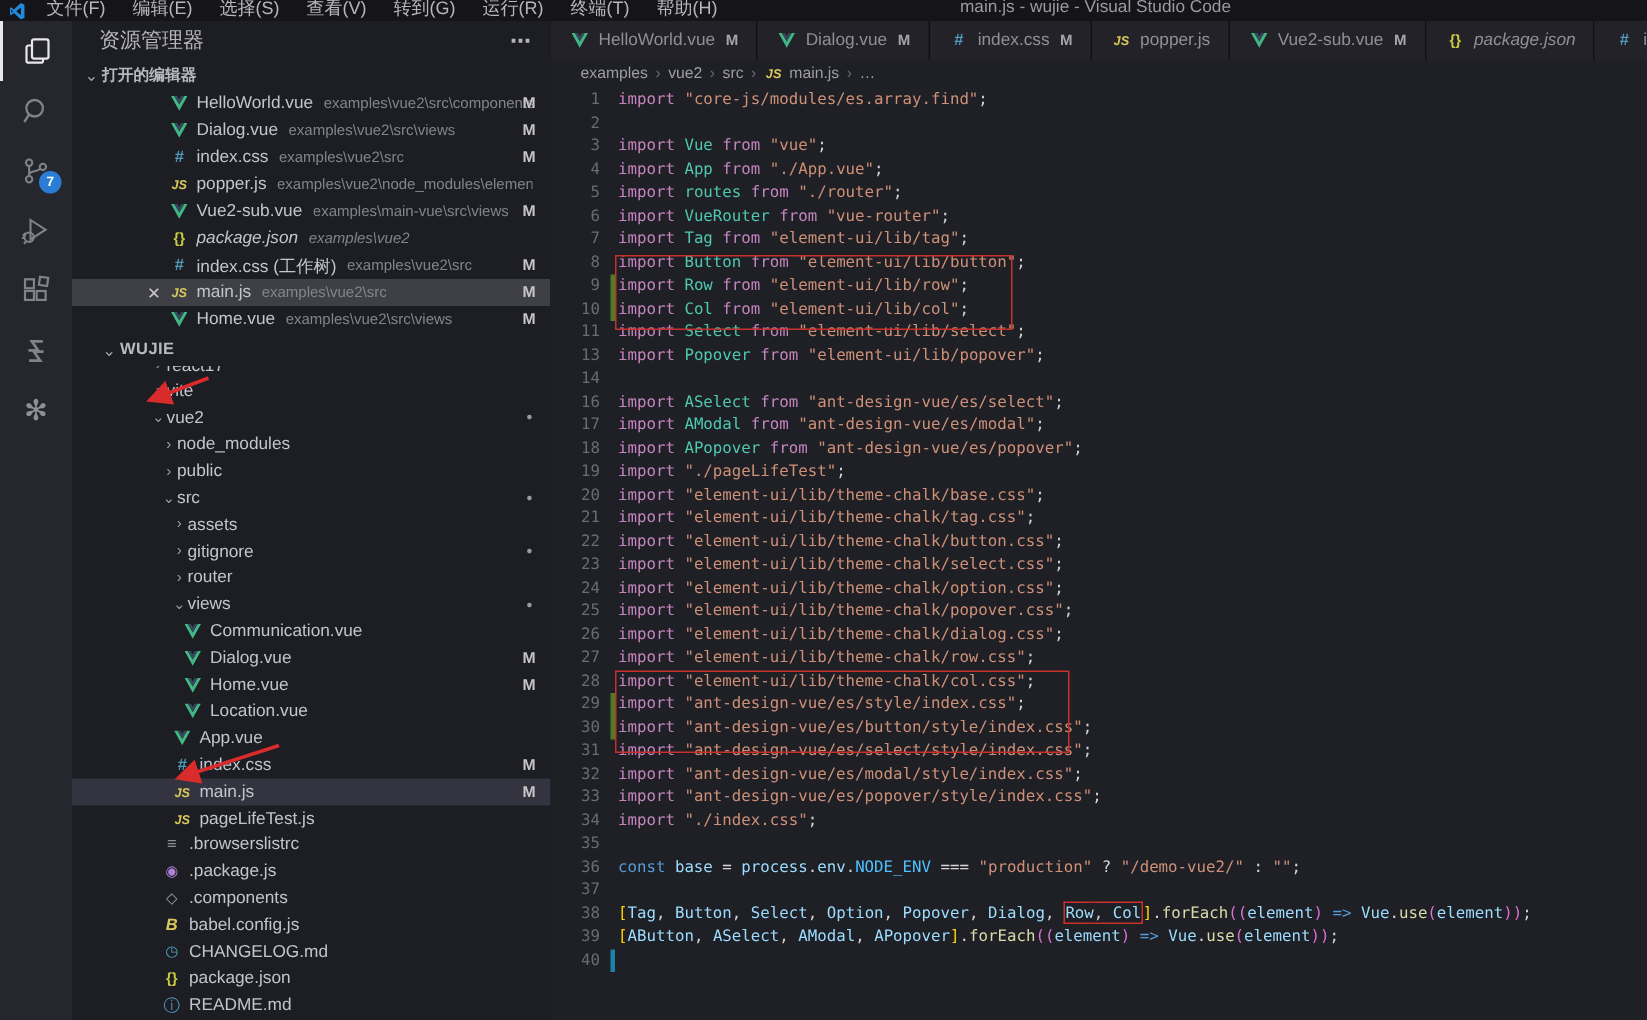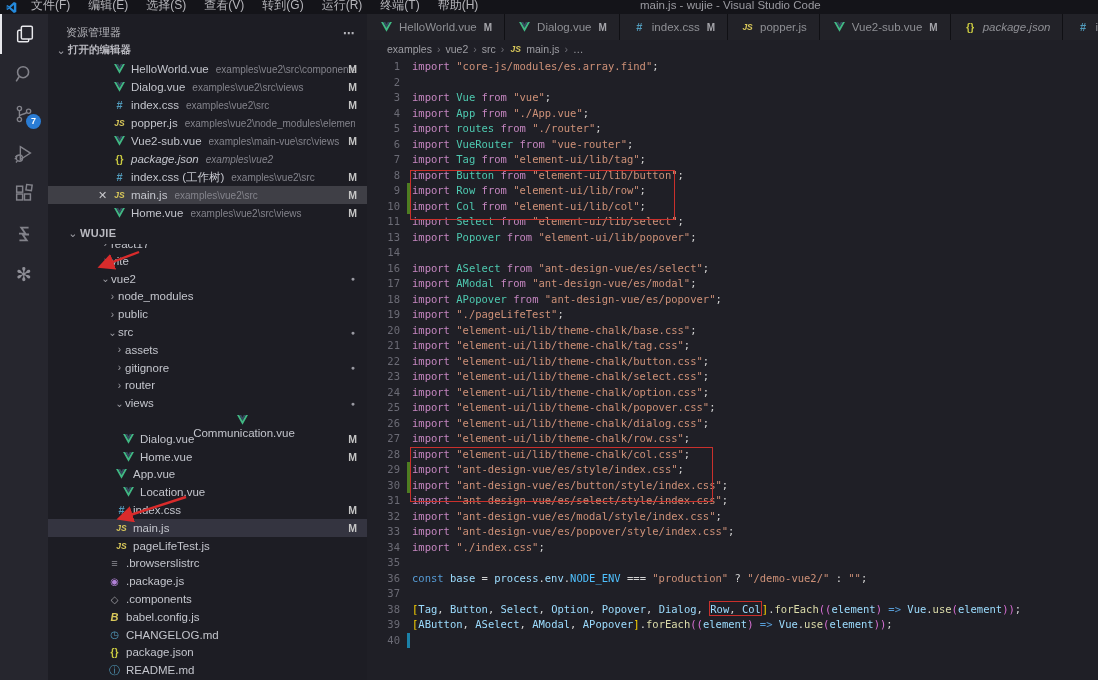--- a/index.html
+++ b/index.html
@@ -18,21 +18,21 @@
   
   .activitybar { width:48px; background:#26262e; display:flex; flex-direction:column; flex-shrink:0; }
   .ab-item { height:40px; display:flex; align-items:center; justify-content:center; position:relative; color:#82828a; }
   .ab-item.active { color:#e8e8ec; border-left:2px solid #e8e8ec; }
   .ab-item svg { display:block; }
   .ab-badge { position:absolute; right:7px; bottom:5px; background:#2a7cd4; color:#fff; border-radius:50%; width:15px; height:15px; font-size:9px; line-height:15px; text-align:center; font-weight:bold; }
   .openai-glyph { font-size:19px; color:#8f8f97; }
 
   
   .sidebar { width:319px; background:#1d1d24; flex-shrink:0; position:relative; overflow:hidden; }
-  .sb-title { height:26px; display:flex; align-items:flex-end; padding:0 12px 0 18px; color:#b4b4ba; font-size:11px; }
+  .sb-title { height:26px; display:flex; align-items:center; padding:0 12px 0 18px; color:#b4b4ba; font-size:14px; }
   .sb-title .more { margin-left:auto; color:#b4b4ba; letter-spacing:1px; font-weight:bold; }
   .sec-header { height:20px; display:flex; align-items:center; font-weight:bold; color:#b9b9c0; font-size:10.5px; padding-left:6px; }
   .sec-header .chev { width:14px; color:#9d9da4; font-weight:normal; font-size:11px; text-align:center; }
   .wujie-header { height:22px; font-size:11px; padding-left:18px; letter-spacing:.3px; }
   .row { height:18px; display:flex; align-items:center; white-space:nowrap; position:relative; color:#c3c5cc; font-size:11.5px; }
   .row.sel-oe { background:#3f3f46; }
   .row.sel-tree { background:#343440; }
   .row .fpath { color:#84848c; font-size:10px; margin-left:7px; overflow:hidden; }
   .row .fpath.ital, .name.ital { font-style:italic; }
   .row .badge-m { position:absolute; right:10px; color:#c5c5c5; font-size:10.5px; font-weight:bold; }
@@ -279,21 +279,21 @@
         </div>
         <div class="row" style="height: 17.8px; padding-left: 66px;">
           <span class="tree-chev">›</span>
           <span class="name">router</span>
         </div>
         <div class="row" style="height: 17.8px; padding-left: 66px;">
           <span class="tree-chev">⌄</span>
           <span class="name">views</span>
           <span class="dot">●</span>
         </div>
-        <div class="row" style="height: 17.8px; padding-left: 73px; flex-direction: column;">
+        <div class="row" style="height: 17.8px; padding-left: 73px;">
           <span class="fi fi-vue">
             <svg width="11" height="10" viewBox="0 0 12 11">
               <path fill="#41b883" d="M0 0h2.4L6 6.2 9.6 0H12L6 10.8z"></path>
               <path fill="#35495e" d="M2.4 0h2.2L6 2.6 7.4 0h2.2L6 6.2z"></path>
             </svg>
           </span>
           <span class="name">Communication.vue</span>
         </div>
         <div class="row" style="height: 17.8px; padding-left: 73px;">
           <span class="fi fi-vue">
@@ -308,37 +308,37 @@
         <div class="row" style="height: 17.8px; padding-left: 73px;">
           <span class="fi fi-vue">
             <svg width="11" height="10" viewBox="0 0 12 11">
               <path fill="#41b883" d="M0 0h2.4L6 6.2 9.6 0H12L6 10.8z"></path>
               <path fill="#35495e" d="M2.4 0h2.2L6 2.6 7.4 0h2.2L6 6.2z"></path>
             </svg>
           </span>
           <span class="name">Home.vue</span>
           <span class="badge-m">M</span>
         </div>
+        <div class="row" style="height: 17.8px; padding-left: 73px;">
+          <span class="fi fi-vue">
+            <svg width="11" height="10" viewBox="0 0 12 11">
+              <path fill="#41b883" d="M0 0h2.4L6 6.2 9.6 0H12L6 10.8z"></path>
+              <path fill="#35495e" d="M2.4 0h2.2L6 2.6 7.4 0h2.2L6 6.2z"></path>
+            </svg>
+          </span>
+          <span class="name">Location.vue</span>
+        </div>
         <div class="row" style="height: 17.8px; padding-left: 66px;">
           <span class="fi fi-vue">
             <svg width="11" height="10" viewBox="0 0 12 11">
               <path fill="#41b883" d="M0 0h2.4L6 6.2 9.6 0H12L6 10.8z"></path>
               <path fill="#35495e" d="M2.4 0h2.2L6 2.6 7.4 0h2.2L6 6.2z"></path>
             </svg>
           </span>
           <span class="name">App.vue</span>
-        </div>
-        <div class="row" style="height: 17.8px; padding-left: 73px;">
-          <span class="fi fi-vue">
-            <svg width="11" height="10" viewBox="0 0 12 11">
-              <path fill="#41b883" d="M0 0h2.4L6 6.2 9.6 0H12L6 10.8z"></path>
-              <path fill="#35495e" d="M2.4 0h2.2L6 2.6 7.4 0h2.2L6 6.2z"></path>
-            </svg>
-          </span>
-          <span class="name">Location.vue</span>
         </div>
         <div class="row" style="height: 17.8px; padding-left: 66px;">
           <span class="fi fi-css">#</span>
           <span class="name">index.css</span>
           <span class="badge-m">M</span>
         </div>
         <div class="row sel-tree" style="height: 17.8px; padding-left: 66px;">
           <span class="fi fi-js">JS</span>
           <span class="name">main.js</span>
           <span class="badge-m">M</span>

